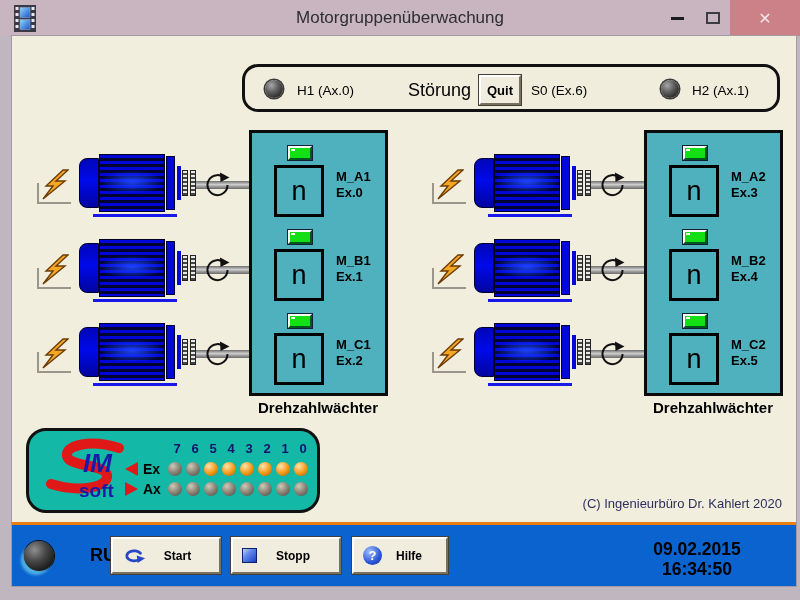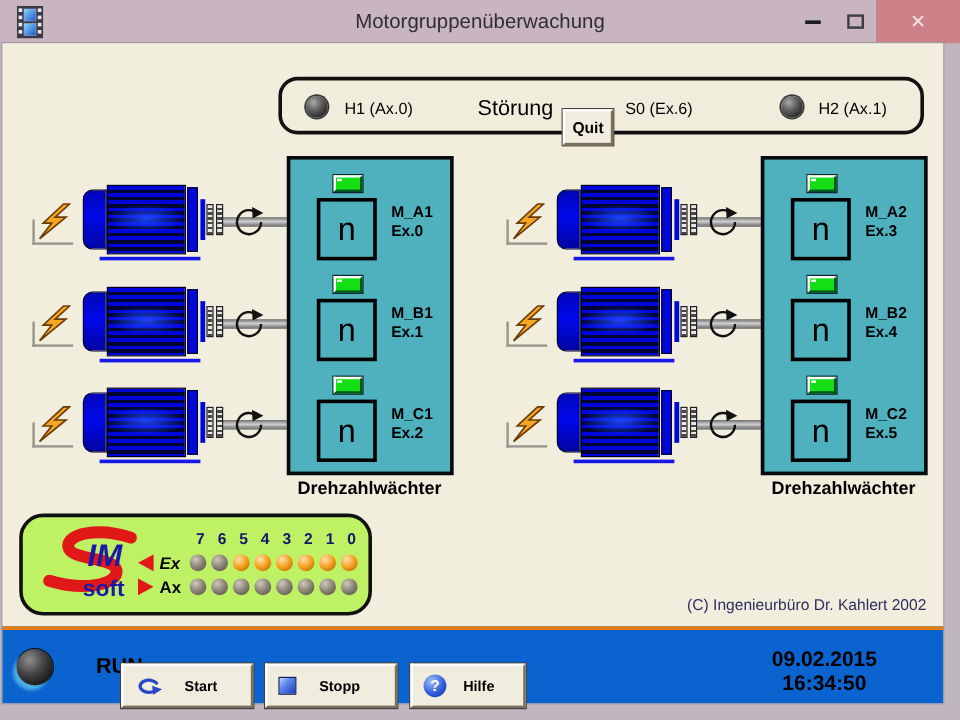--- a/index.html
+++ b/index.html
@@ -11,35 +11,35 @@
   .app-icon { position:absolute; left:14px; top:5px; width:22px; height:27px; }
   .win-title { position:absolute; left:0; top:0; width:100%; height:36px; line-height:36px;
                text-align:center; font-size:17px; color:#2e2e33; }
   .win-controls { position:absolute; right:0; top:0; height:36px; display:flex; }
   .wc-btn { height:36px; display:flex; align-items:center; justify-content:center; cursor:default; }
   .wc-min, .wc-max { width:35px; }
   .wc-close { width:70px; background:#CB8187; color:#F3E4E7; font-size:16px; }
   .min-glyph { width:13px; height:3px; background:#1c1c1c; display:block; }
   .max-glyph { width:14px; height:12px; border:2px solid #3c3c44; display:block; }
 
-  .client { position:absolute; left:2px; top:36px; width:784px; height:550px;
+  .client { position:absolute; left:12px; top:36px; width:784px; height:550px;
             background:#F2EEDE; box-shadow:0 0 0 1px #a39aa3; }
 
   
   .stoerung-panel { position:absolute; left:230px; top:28px; width:538px; height:48px;
                     border:3px solid #111; border-radius:16px; background:#F1EDDD; }
   .sp-item { position:absolute; font-size:13.5px; color:#000; }
   .led-round { border-radius:50%; position:absolute;
                background:radial-gradient(circle at 35% 30%, #a8a8a8, #5e5e5e 40%, #333 70%, #222);
                box-shadow:0 0 0 1.5px #3a3a3a; }
   .led-18 { width:18px; height:18px; }
   .stoerung-title { font-size:18px; }
   .btn3d { background:#F1EDDE; border:2px solid; border-color:#ffffff #77715f #77715f #ffffff;
            box-shadow:0 0 0 1px #45403a; font-family:"Liberation Sans",sans-serif;
-           font-weight:bold; color:#000; cursor:default;margin-top:16px; }
+           font-weight:bold; color:#000; cursor:default; }
   .quit-btn { position:absolute; left:234px; top:8px; width:42px; height:30px; font-size:13px; }
 
   
   .bolt-btn { position:absolute; width:34px; height:38px; }
   .bolt-btn .corner { position:absolute; left:0; bottom:0; width:100%; height:55%;
                       border-left:2px solid #9a968c; border-bottom:2px solid #9a968c; }
   .bolt-btn svg { position:absolute; left:2px; top:2px; }
   .motor { position:absolute; width:118px; height:63px; z-index:2; }
   .m-cap  { position:absolute; left:0; top:4px; width:20px; height:50px; border-radius:8px 0 0 8px;
             background:linear-gradient(180deg,#0105b8,#0009ea 45%,#0104a0); border:1px solid #000030; }
@@ -65,34 +65,34 @@
   .gled::after { content:""; position:absolute; left:1px; top:1px; width:4px; height:2px; background:#fff; }
   .nbox { position:absolute; left:22px; top:26px; width:50px; height:52px; border:3px solid #000;
           background:#4FB0BE; display:flex; align-items:center; justify-content:center;
           font-size:27px; color:#000; }
   .ulabel { position:absolute; left:84px; top:30px; font-size:13px; font-weight:bold; line-height:16px; color:#000; }
   .drw-label { position:absolute; top:363px; width:200px; text-align:center;
                font-size:15px; font-weight:bold; color:#000; }
 
   
   .sim-panel { position:absolute; left:14px; top:392px; width:294px; height:85px;
-               border:3px solid #111; border-radius:20px; background:#bef264; }
+               border:3px solid #111; border-radius:20px; background:#14b8a6; }
   .sim-logo { position:absolute; left:10px; top:6px; }
   .bitnums { position:absolute; left:139px; top:10px; display:flex; }
   .bitnums span { width:18px; text-align:center; font-size:13px; font-weight:bold; color:#14146a; }
   .ledrow { position:absolute; left:139px; display:flex; gap:4px; }
   .ledrow.exr { top:31px; } .ledrow.axr { top:51px; }
   .sled { width:14px; height:14px; border-radius:50%; }
   .led-off { background:radial-gradient(circle at 35% 30%, #cfc9ba, #8f897b 45%, #5c5850 85%); }
   .led-on  { background:radial-gradient(circle at 35% 30%, #ffe2ae, #f79d1c 50%, #b36a08 90%); }
   .tri { position:absolute; width:0; height:0; border-top:7px solid transparent; border-bottom:7px solid transparent; }
   .tri-left  { left:96px; top:31px; border-right:13px solid #E01818; }
   .tri-right { left:96px; top:51px; border-left:13px solid #E01818; }
   .exax { position:absolute; left:114px; font-size:14px; font-weight:bold; color:#000; }
-  .exax.exl { top:30px;font-style:italic; } .exax.axl { top:50px; }
+  .exax.exl { top:30px; } .exax.axl { top:50px; }
 
   .copyright { position:absolute; left:420px; top:460px; width:350px; text-align:right;
                font-size:13px; color:#2e2e5e; }
 
   
   .bottombar { position:absolute; left:0; top:486px; width:784px; height:64px;
                background:#0A63CF; border-top:3px solid #E87E10; }
   .run-led { position:absolute; left:12px; top:16px; width:30px; height:30px; border-radius:50%;
              background:radial-gradient(circle at 35% 30%, #8f8f8f, #474747 40%, #181818 78%);
              box-shadow:-3px 4px 3px rgba(90,190,235,.85), 0 0 0 1px #101010; }
@@ -401,21 +401,21 @@
       <span class="sled led-off"></span>
       <span class="sled led-off"></span>
       <span class="sled led-off"></span>
       <span class="sled led-off"></span>
       <span class="sled led-off"></span>
       <span class="sled led-off"></span>
       <span class="sled led-off"></span>
     </div>
   </div>
 
-  <div class="copyright">(C) Ingenieurbüro Dr. Kahlert 2002</div>
+  <div class="copyright">(C) Ingenieurbüro Dr. Kahlert 2020</div>
 
   <div class="bottombar">
     <span class="run-led"></span>
     <span class="run-label">RUN</span>
 
     <button class="btn3d bar-btn" style="left:99px;width:110px;">
       <span class="bicon">
         <svg width="24" height="24" viewBox="0 0 26 26">
             <path d="M20 10 a8 5.5 0 1 0 -1.5 7" fill="none" stroke="#2747C8" stroke-width="3" stroke-linecap="round"></path>
             <polygon points="16,12.5 25,15.5 17,20.5" fill="#2747C8"></polygon>

